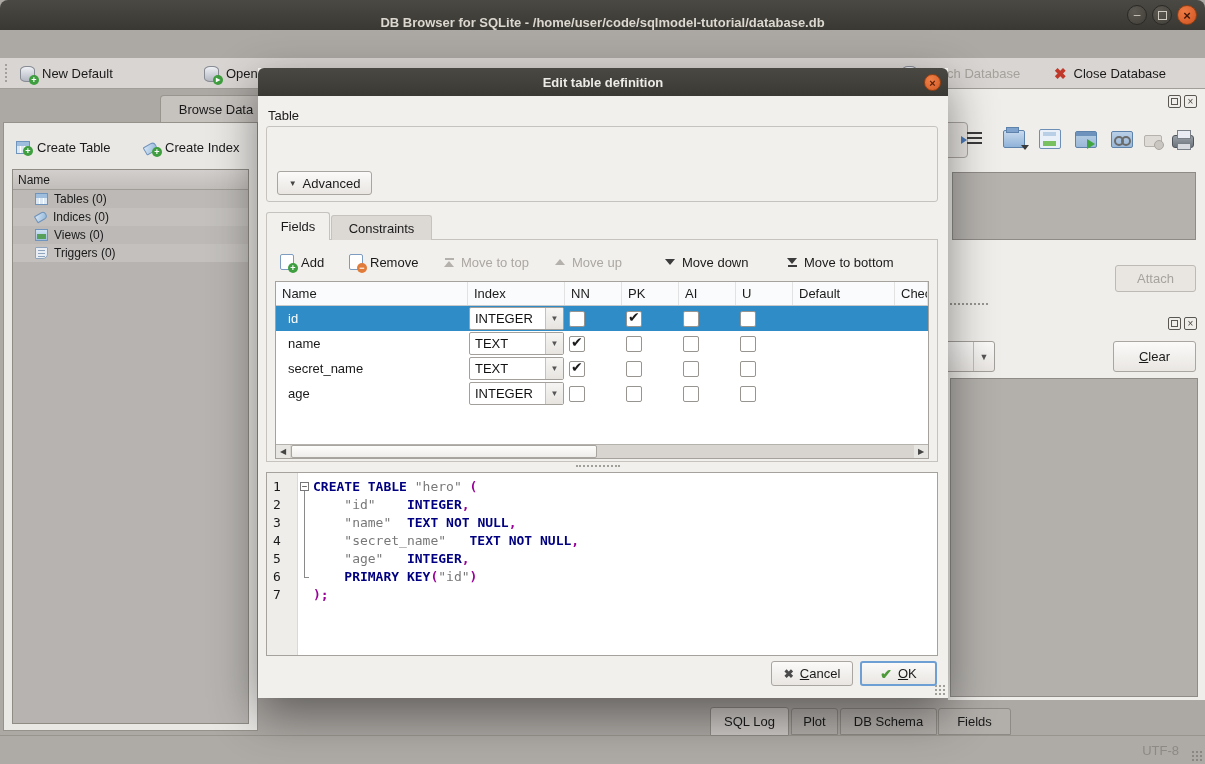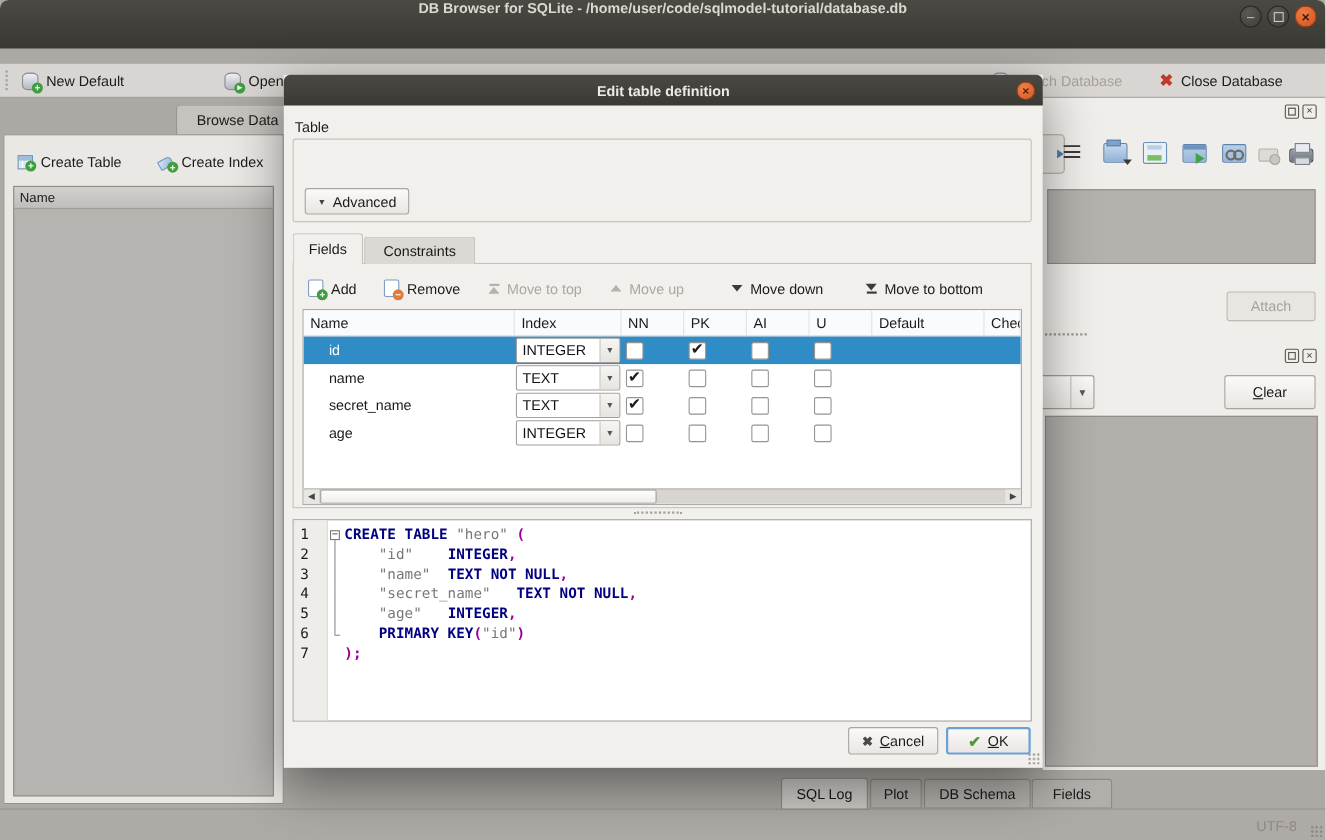--- a/index.html
+++ b/index.html
@@ -1,20 +1,20 @@
 <!DOCTYPE html>
 <html><head>
 <meta charset="utf-8">
 <style>
   html,body{margin:0;padding:0;background:#ffffff}
   body{font-family:"Liberation Sans",sans-serif}
   .win{position:relative;width:1205px;height:764px;overflow:hidden;background:#aca8a4;font-size:13px;color:#1a1a1a}
 
   
-  .titlebar{position:absolute;left:0;top:0;width:100%;height:44px;background:linear-gradient(#4a4943,#393833);border-radius:8px 8px 0 0;display:flex;align-items:flex-start;justify-content:center;box-sizing:border-box}
+  .titlebar{position:absolute;left:0;top:0;width:100%;height:30px;background:linear-gradient(#4a4943,#393833);border-radius:8px 8px 0 0;display:flex;align-items:flex-end;justify-content:center;box-sizing:border-box}
   .win-title{color:#dcd8d0;font-weight:bold;font-size:13px}
   .win-controls{position:absolute;right:8px;top:5px;display:flex;gap:5px}
   .wbtn{width:20px;height:20px;border-radius:50%;background:radial-gradient(circle at 35% 30%,#5b5951,#403e38);border:1px solid #2a2925;color:#cfcac1;display:flex;align-items:center;justify-content:center;font-size:12px;line-height:1;box-sizing:border-box;cursor:default}
   .wbtn .sq{width:7px;height:7px;border:1px solid #cfcac1}
   .wbtn.close{background:radial-gradient(circle at 35% 30%,#ee7a43,#cf5423);border-color:#923f12;color:#3f1607;font-weight:bold;font-size:13px}
 
   
   .menubar{position:absolute;left:0;top:30px;width:100%;height:27px;background:#d9d5d2;border-bottom:1px solid #bab6b2;display:flex;align-items:center;padding-left:12px;box-sizing:border-box}
   .mi{padding:3px 10px}
   .toolbar{position:absolute;left:0;top:58px;width:100%;height:31px;background:#d9d5d2;border-bottom:1px solid #a19d98;box-sizing:border-box}
@@ -117,21 +117,21 @@
   .mbar{width:9px;height:2px;background:#3c3c3c}
   .ta.disabled .tri-up{border-bottom-color:#b4b0ab}
   .ta.disabled .mbar{background:#b4b0ab}
 
   
   .gridbox{position:absolute;left:17px;top:213px;width:654px;height:178px;background:#fff;border:1px solid #a5a19c;box-sizing:border-box;overflow:hidden}
   .ghead{display:flex;height:24px;background:#fafbfc;border-bottom:1px solid #c9c9c9;box-sizing:border-box}
   .gh{box-sizing:border-box;border-right:1px solid #e2e2e2;padding:4px 0 0 6px;overflow:hidden;white-space:nowrap}
   .grow{display:flex;height:25px;align-items:center}
   .grow.sel{background:#308cc6;color:#fff}
-  .gname{padding-left:23px;box-sizing:border-box;overflow:hidden;white-space:nowrap}
+  .gname{padding-left:12px;box-sizing:border-box;overflow:hidden;white-space:nowrap}
   .gtype{box-sizing:border-box;padding:1px 1px}
   .combo{height:23px;background:#fff;border:1px solid #a39f9a;border-radius:2px;display:flex;align-items:stretch;color:#111;box-sizing:border-box;overflow:hidden}
   .combo .cv{flex:1;padding:3px 0 0 5px;font-size:13px}
   .combo .ca{width:17px;border-left:1px solid #c5c1bc;display:flex;align-items:center;justify-content:center;color:#555;font-size:8px;background:linear-gradient(#f6f5f3,#e7e4e0)}
   .gcb{display:flex;align-items:center;padding-left:4px;box-sizing:border-box}
   .cbx{width:16px;height:16px;background:#fff;border:1px solid #98948f;border-radius:2px;position:relative;box-sizing:border-box}
   .cbx.on::after{content:"\2714";position:absolute;left:1px;top:-3px;font-size:14px;color:#1b1b1b}
   .hscroll{position:absolute;left:0;bottom:0;width:652px;height:14px;background:#d8d5d1;border-top:1px solid #b5b1ac;box-sizing:border-box}
   .sarr{position:absolute;top:0;width:14px;height:13px;display:flex;align-items:center;justify-content:center;font-size:8px;color:#444;background:#e8e6e2}
   .sarr.left{left:0}.sarr.right{right:0}
@@ -218,20 +218,38 @@
     <div class="cbtn cb-index">
       <span class="ci">
           <span class="ci-tag" style="position:absolute;left:0;top:1px"></span>
           <span class="badge plus" style="right:-4px;bottom:-3px">+</span>
         </span>
       <span>Create Index</span>
     </div>
     <div class="tree">
       <div class="thead">
           <span>Name</span>
+        </div>
+      <div id="treeRows">
+          <div class="trow">
+            <span class="ti ti-table"></span>
+            <span>Tables (0)</span>
+          </div>
+          <div class="trow alt">
+            <span class="ti ti-tag"></span>
+            <span>Indices (0)</span>
+          </div>
+          <div class="trow">
+            <span class="ti ti-view"></span>
+            <span>Views (0)</span>
+          </div>
+          <div class="trow alt">
+            <span class="ti ti-trigger"></span>
+            <span>Triggers (0)</span>
+          </div>
         </div>
     </div>
   </div>
 
   <div class="rdock">
     <div class="dwb float" style="right:24px;top:6px"></div>
     <div class="dwb" style="right:8px;top:6px">×</div>
     <div class="cutbtn"></div>
     <div id="dockIcons">
         <span class="dicon di-format" style="left: 19px;"><span class="c1"></span><span class="c2"></span></span>

